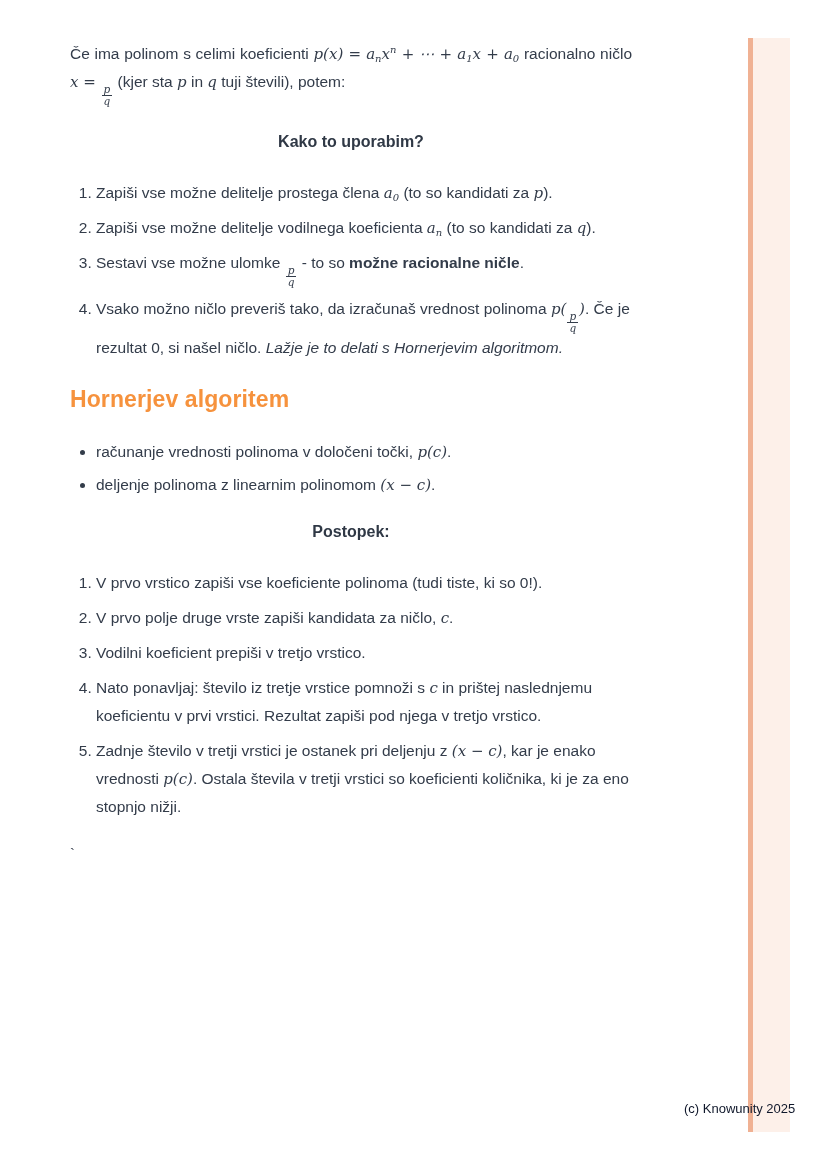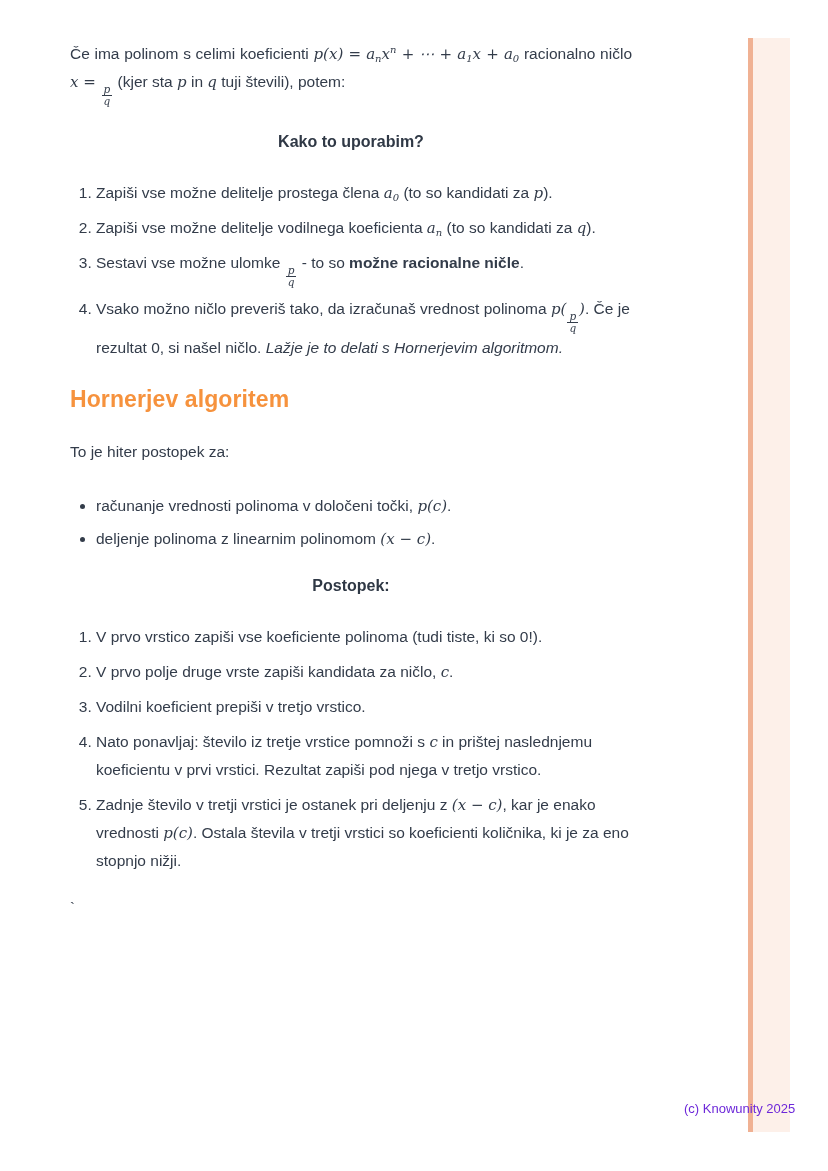--- a/index.html
+++ b/index.html
@@ -95,21 +95,21 @@
     height: 1094px;
     background: #fdf0e9;
     border-left: 5px solid #f0b193;
     z-index: 1;
   }
   .footer-credit {
     position: absolute;
     left: 684px;
     top: 1101px;
     font-size: 13px;
-    color: #6d28d9;
+    color: #0f172a;
     z-index: 2;
     white-space: nowrap;
   }
   .stray-char {
     font-size: 15px;
     color: #333c4a;
     margin-top: 16px;
     display: block;
   }
 </style>
@@ -138,21 +138,20 @@
           <span class="den">q</span>
         </span><span> - to so </span><span class="bold-run">možne racionalne ničle</span><span>.</span></li>
     <li><span>Vsako možno ničlo preveriš tako, da izračunaš vrednost polinoma </span><span class="math">p(</span><span class="frac">
           <span class="num">p</span>
           <span class="den">q</span>
         </span><span class="math">)</span><span>. Če je rezultat 0, si našel ničlo. </span><span class="italic-run">Lažje je to delati s Hornerjevim algoritmom.</span></li>
   </ol>
 
   <h2 class="section-title">Hornerjev algoritem</h2>
 
-  <p class="body-text">To je hiter postopek za:</p>
 
   <ul class="bullet-list">
     <li><span>računanje vrednosti polinoma v določeni točki, </span><span class="math">p(c)</span><span>.</span></li>
     <li><span>deljenje polinoma z linearnim polinomom </span><span class="math">(x − c)</span><span>.</span></li>
   </ul>
 
   <h3 class="subheading">Postopek:</h3>
 
   <ol class="step-list">
     <li><span>V prvo vrstico zapiši vse koeficiente polinoma (tudi tiste, ki so 0!).</span></li>

